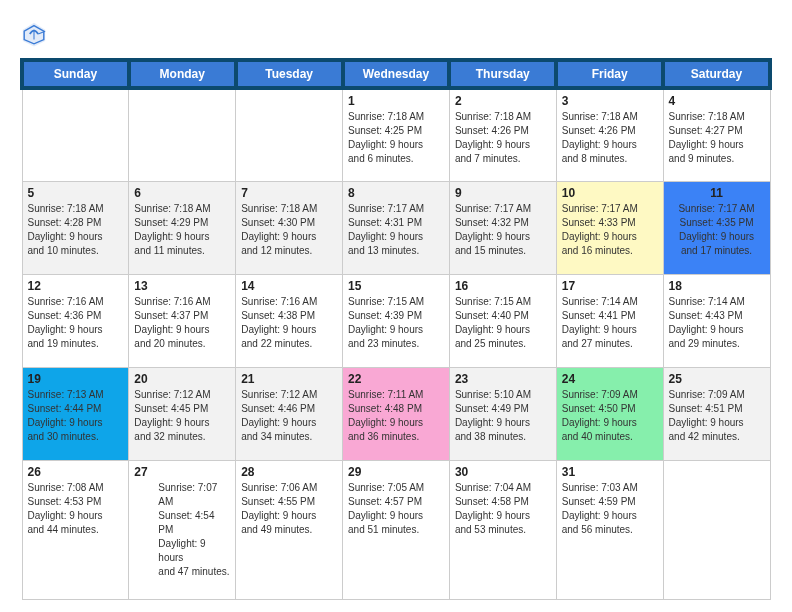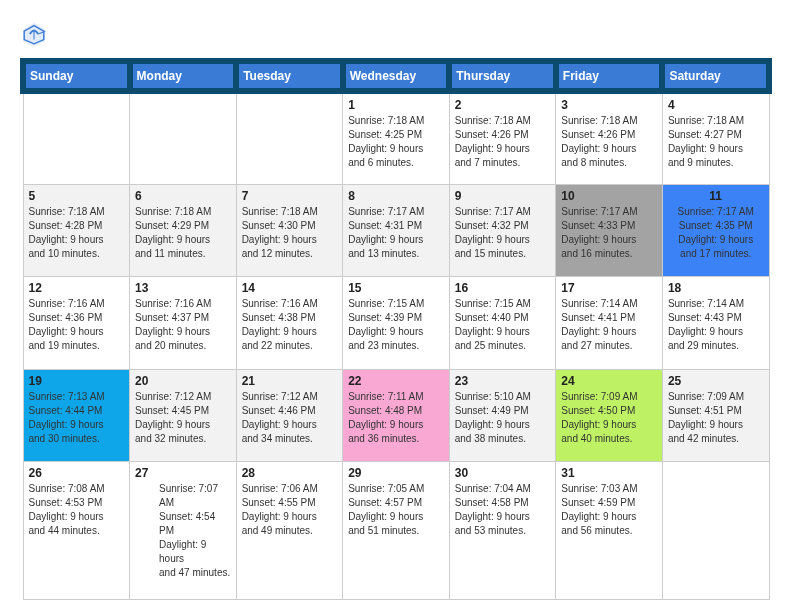--- a/index.html
+++ b/index.html
@@ -67,22 +67,22 @@
       border-collapse: collapse;
       width: 100%;
       table-layout: fixed;
     }
     .calendar th {
       background: #3a7bd5;
       color: #fff;
       font-size: 12px;
       font-weight: bold;
       padding: 5px 4px;
-      text-align: left;
-      border: 6px solid #0c4a6e;
+      text-align: center;
+      border: 4px solid #0c4a6e;
     }
     .calendar td {
       border: 1px solid #ccc;
       vertical-align: top;
       padding: 4px 5px;
       font-size: 10px;
       color: #333;
       background: #fff;
       height: 82px;
     }
@@ -204,21 +204,21 @@
 Daylight: 9 hours
 and 13 minutes.</div>
           </td>
           <td style="background: rgb(242, 242, 242);">
             <span class="day-number">9</span>
             <div class="day-info" style="white-space: pre-line;">Sunrise: 7:17 AM
 Sunset: 4:32 PM
 Daylight: 9 hours
 and 15 minutes.</div>
           </td>
-          <td style="background: #a3a3a3;">
+          <td style="background: #fef9c3;">
             <span class="day-number">10</span>
             <div class="day-info" style="white-space: pre-line;">Sunrise: 7:17 AM
 Sunset: 4:33 PM
 Daylight: 9 hours
 and 16 minutes.</div>
           </td>
           <td style="background: #3b82f6; text-align: center;">
             <span class="day-number">11</span>
             <div class="day-info" style="white-space: pre-line;">Sunrise: 7:17 AM
 Sunset: 4:35 PM
@@ -306,21 +306,21 @@
 Daylight: 9 hours
 and 36 minutes.</div>
           </td>
           <td style="background: rgb(242, 242, 242); margin-top: 36px;">
             <span class="day-number">23</span>
             <div class="day-info" style="white-space: pre-line;">Sunrise: 5:10 AM
 Sunset: 4:49 PM
 Daylight: 9 hours
 and 38 minutes.</div>
           </td>
-          <td style="background: #bef264;">
+          <td style="background: #86efac;">
             <span class="day-number">24</span>
             <div class="day-info" style="white-space: pre-line;">Sunrise: 7:09 AM
 Sunset: 4:50 PM
 Daylight: 9 hours
 and 40 minutes.</div>
           </td>
           <td style="background: rgb(242, 242, 242);">
             <span class="day-number">25</span>
             <div class="day-info" style="white-space: pre-line;">Sunrise: 7:09 AM
 Sunset: 4:51 PM

